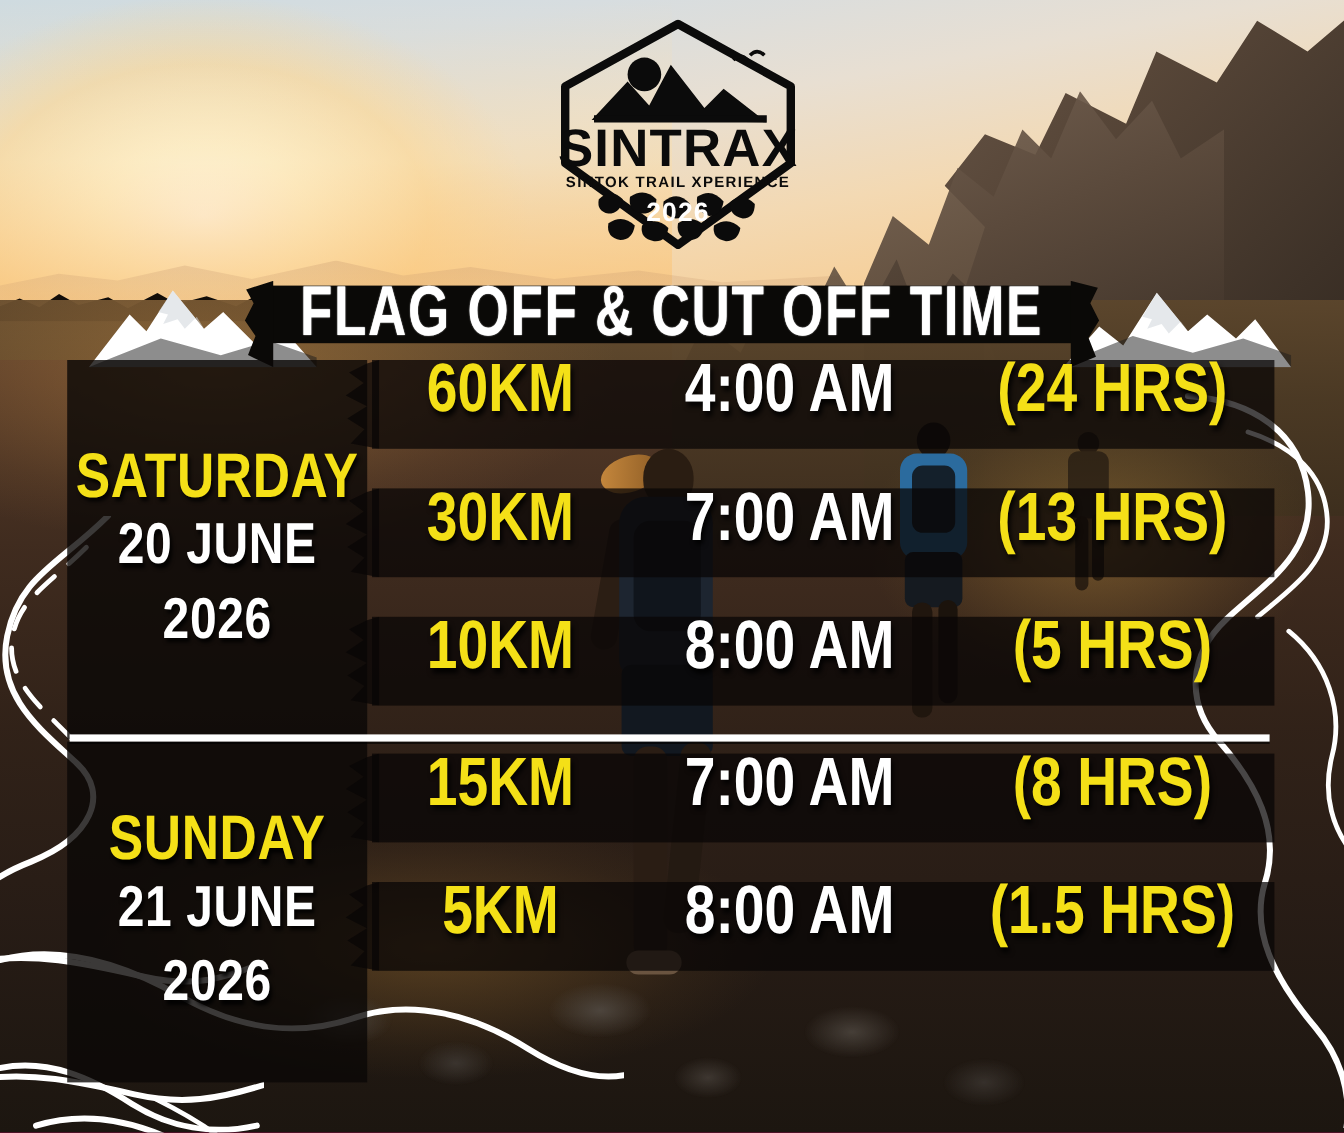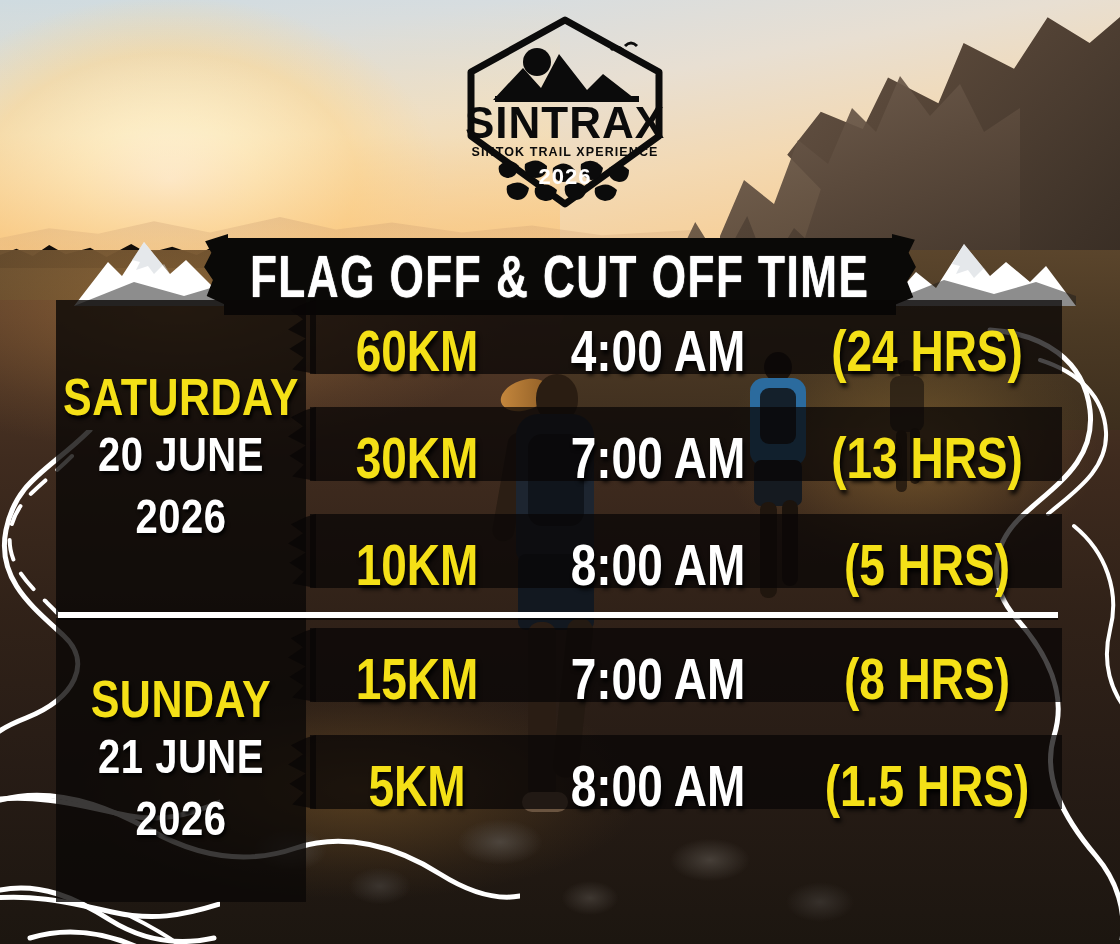--- a/index.html
+++ b/index.html
@@ -142,23 +142,23 @@
   .squiggle{position:absolute;pointer-events:none;}
   .sq-left{left:-20px;top:430px;width:240px;height:520px;}
   .sq-right{right:-10px;top:300px;width:180px;height:640px;}
   .sq-bottom{left:0;top:770px;width:520px;height:180px;}
 
   
   .logo{position:absolute;left:463px;top:16px;width:205px;height:192px;}
 
   
   .banner{
-    position:absolute;left:224px;top:238px;width:672px;height:77px;
+    position:absolute;left:224px;top:238px;width:672px;height:48px;
     background:#0a0907;
-    display:flex;align-items:center;justify-content:center;
+    display:flex;align-items:flex-end;justify-content:center;
   }
   .banner::before,.banner::after{
     content:"";position:absolute;top:-4px;height:72px;width:26px;background:#0a0907;
   }
   .banner::before{left:-22px;clip-path:polygon(100% 0,100% 100%,18% 86%,42% 64%,8% 46%,36% 26%,12% 10%);}
   .banner::after{right:-22px;clip-path:polygon(0 0,0 100%,82% 88%,58% 66%,92% 46%,64% 26%,88% 8%);}
   .banner-title{
     position:relative;z-index:2;
     color:#fff;font-size:46px;font-weight:700;letter-spacing:1.5px;
     font-family:"Liberation Sans",sans-serif;
@@ -193,21 +193,21 @@
   }
   .day-year{
     color:#fff;font-size:40px;font-weight:700;line-height:1.22;
     transform:scaleY(1.2);letter-spacing:.5px;margin-top:14px;
     text-shadow:2px 3px 3px rgba(0,0,0,.85);
   }
 
   
   .rows{position:absolute;left:310px;top:300px;width:752px;}
   .row{
-    position:relative;height:74px;display:flex;align-items:flex-end;
+    position:relative;height:74px;display:flex;align-items:flex-start;
     background:rgba(8,6,5,.74);
     margin-bottom:33px;
   }
   .row::before{
     content:"";position:absolute;left:-28px;top:0;width:34px;height:100%;
     background:rgba(8,6,5,.74);
     clip-path:polygon(100% 0,100% 100%,30% 94%,64% 78%,22% 66%,70% 52%,
       18% 40%,62% 26%,26% 14%,70% 4%);
   }
   .row .cell{

